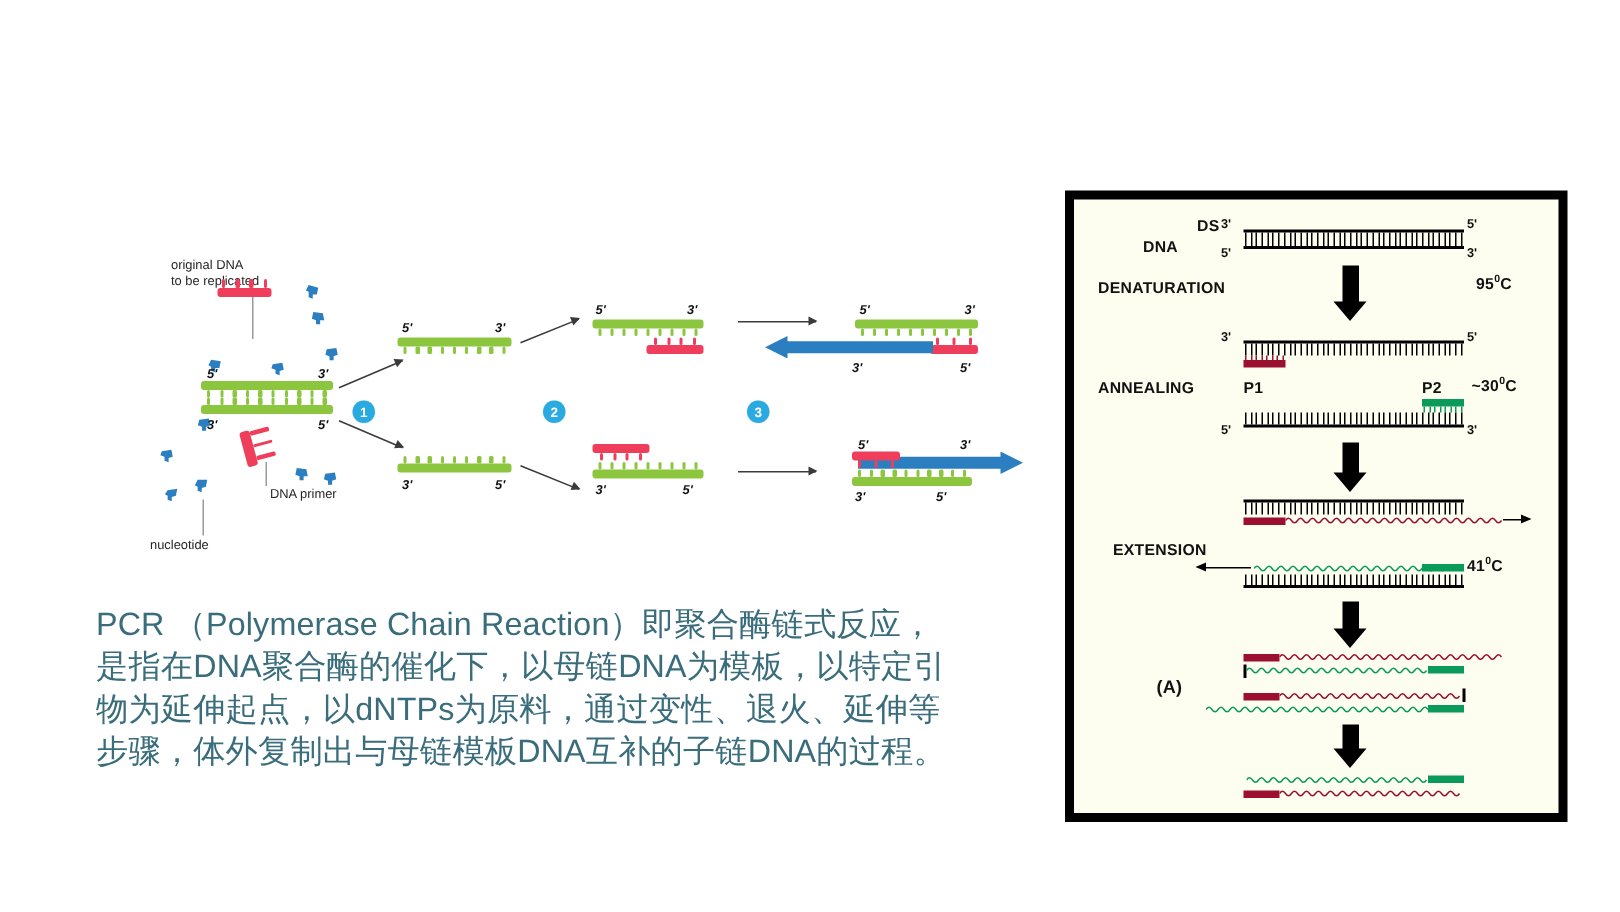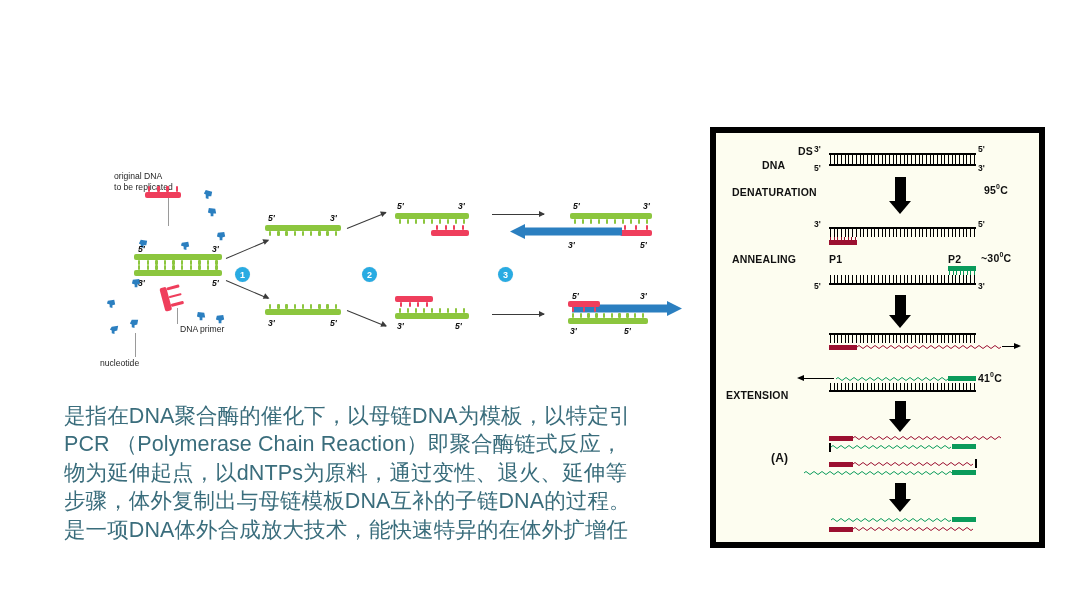--- a/index.html
+++ b/index.html
@@ -607,21 +607,21 @@
         <i style="height:8px"></i>
         <i style="height:8px"></i>
         <i style="height:8px"></i>
     </div>
     <div class="prim red" style="left:113px;top:212px;width:28px;height:5px;"></div>
     <svg class="wavy" style="left:141px;top:211px;width:145px;" viewBox="0 0 145 6" preserveAspectRatio="none">
       <path d="M0 3 Q2 0 4 3 T8 3 T12 3 T16 3 T20 3 T24 3 T28 3 T32 3 T36 3 T40 3 T44 3 T48 3 T52 3 T56 3 T60 3 T64 3 T68 3 T72 3 T76 3 T80 3 T84 3 T88 3 T92 3 T96 3 T100 3 T104 3 T108 3 T112 3 T116 3 T120 3 T124 3 T128 3 T132 3 T136 3 T140 3 T144 3" fill="none" stroke="#9b1030" stroke-width="1"></path>
     </svg>
     <div class="hline arrow-r" style="left:286px;top:213px;width:12px;"></div>
 
-    <div class="fr-txt" style="left:10px;top:228px;margin-top:28px;">EXTENSION</div>
+    <div class="fr-txt" style="left:26px;top:228px;">EXTENSION</div>
     <div class="fr-txt" style="left:262px;top:238px;"><span>41</span><span class="sup">0</span><span>C</span></div>
 
     <svg class="wavy" style="left:120px;top:243px;width:135px;" viewBox="0 0 135 6" preserveAspectRatio="none">
       <path d="M0 3 Q2 0 4 3 T8 3 T12 3 T16 3 T20 3 T24 3 T28 3 T32 3 T36 3 T40 3 T44 3 T48 3 T52 3 T56 3 T60 3 T64 3 T68 3 T72 3 T76 3 T80 3 T84 3 T88 3 T92 3 T96 3 T100 3 T104 3 T108 3 T112 3 T116 3 T120 3 T124 3 T128 3 T132 3" fill="none" stroke="#0a9b5b" stroke-width="1"></path>
     </svg>
     <div class="hline arrow-l" style="left:88px;top:245px;width:30px;"></div>
     <div class="prim green2" style="left:232px;top:243px;width:28px;height:5px;"></div>
     <div class="ladder" style="left:114px;top:250px;width:145px;height:7px;">
       <i style="height:7px"></i>
         <i style="height:7px"></i>
@@ -698,21 +698,20 @@
       <path d="M0 3 Q2 0 4 3 T8 3 T12 3 T16 3 T20 3 T24 3 T28 3 T32 3 T36 3 T40 3 T44 3 T48 3 T52 3 T56 3 T60 3 T64 3 T68 3 T72 3 T76 3 T80 3 T84 3 T88 3 T92 3 T96 3 T100 3 T104 3 T108 3 T112 3 T116 3 T120 3" fill="none" stroke="#0a9b5b" stroke-width="1"></path>
     </svg>
     <div class="prim green2" style="left:236px;top:384px;width:24px;height:5px;"></div>
     <div class="prim red" style="left:113px;top:394px;width:24px;height:5px;"></div>
     <svg class="wavy" style="left:137px;top:393px;width:124px;" viewBox="0 0 124 6" preserveAspectRatio="none">
       <path d="M0 3 Q2 0 4 3 T8 3 T12 3 T16 3 T20 3 T24 3 T28 3 T32 3 T36 3 T40 3 T44 3 T48 3 T52 3 T56 3 T60 3 T64 3 T68 3 T72 3 T76 3 T80 3 T84 3 T88 3 T92 3 T96 3 T100 3 T104 3 T108 3 T112 3 T116 3 T120 3" fill="none" stroke="#9b1030" stroke-width="1"></path>
     </svg>
   </div>
 
   <div class="body-text">
+    <p>PCR （Polymerase Chain Reaction）即聚合酶链式反应，</p>
     <p>是指在DNA聚合酶的催化下，以母链DNA为模板，以特定引</p>
-    <p>PCR （Polymerase Chain Reaction）即聚合酶链式反应，</p>
     <p>物为延伸起点，以dNTPs为原料，通过变性、退火、延伸等</p>
     <p>步骤，体外复制出与母链模板DNA互补的子链DNA的过程。</p>
-    <p>是一项DNA体外合成放大技术，能快速特异的在体外扩增任</p>
   </div>
 
 
 </div>
 
 </body></html>

